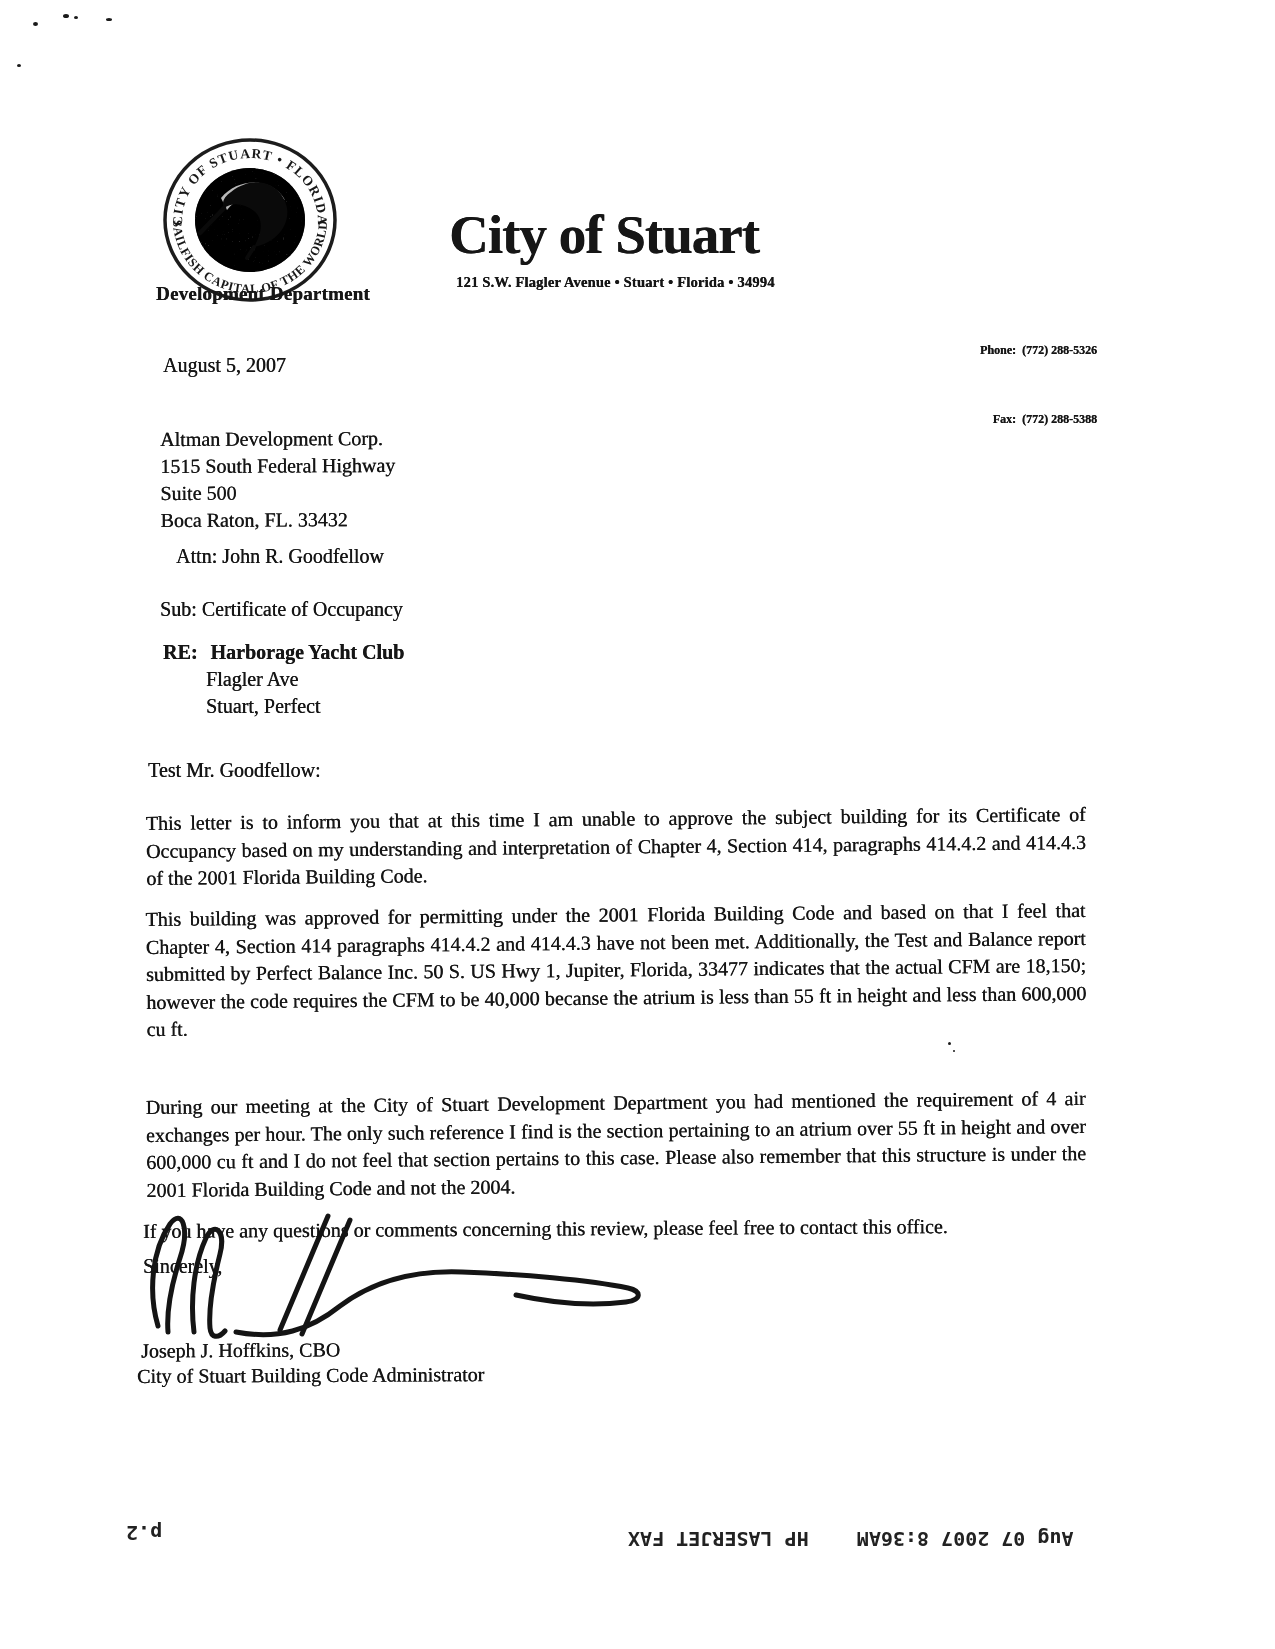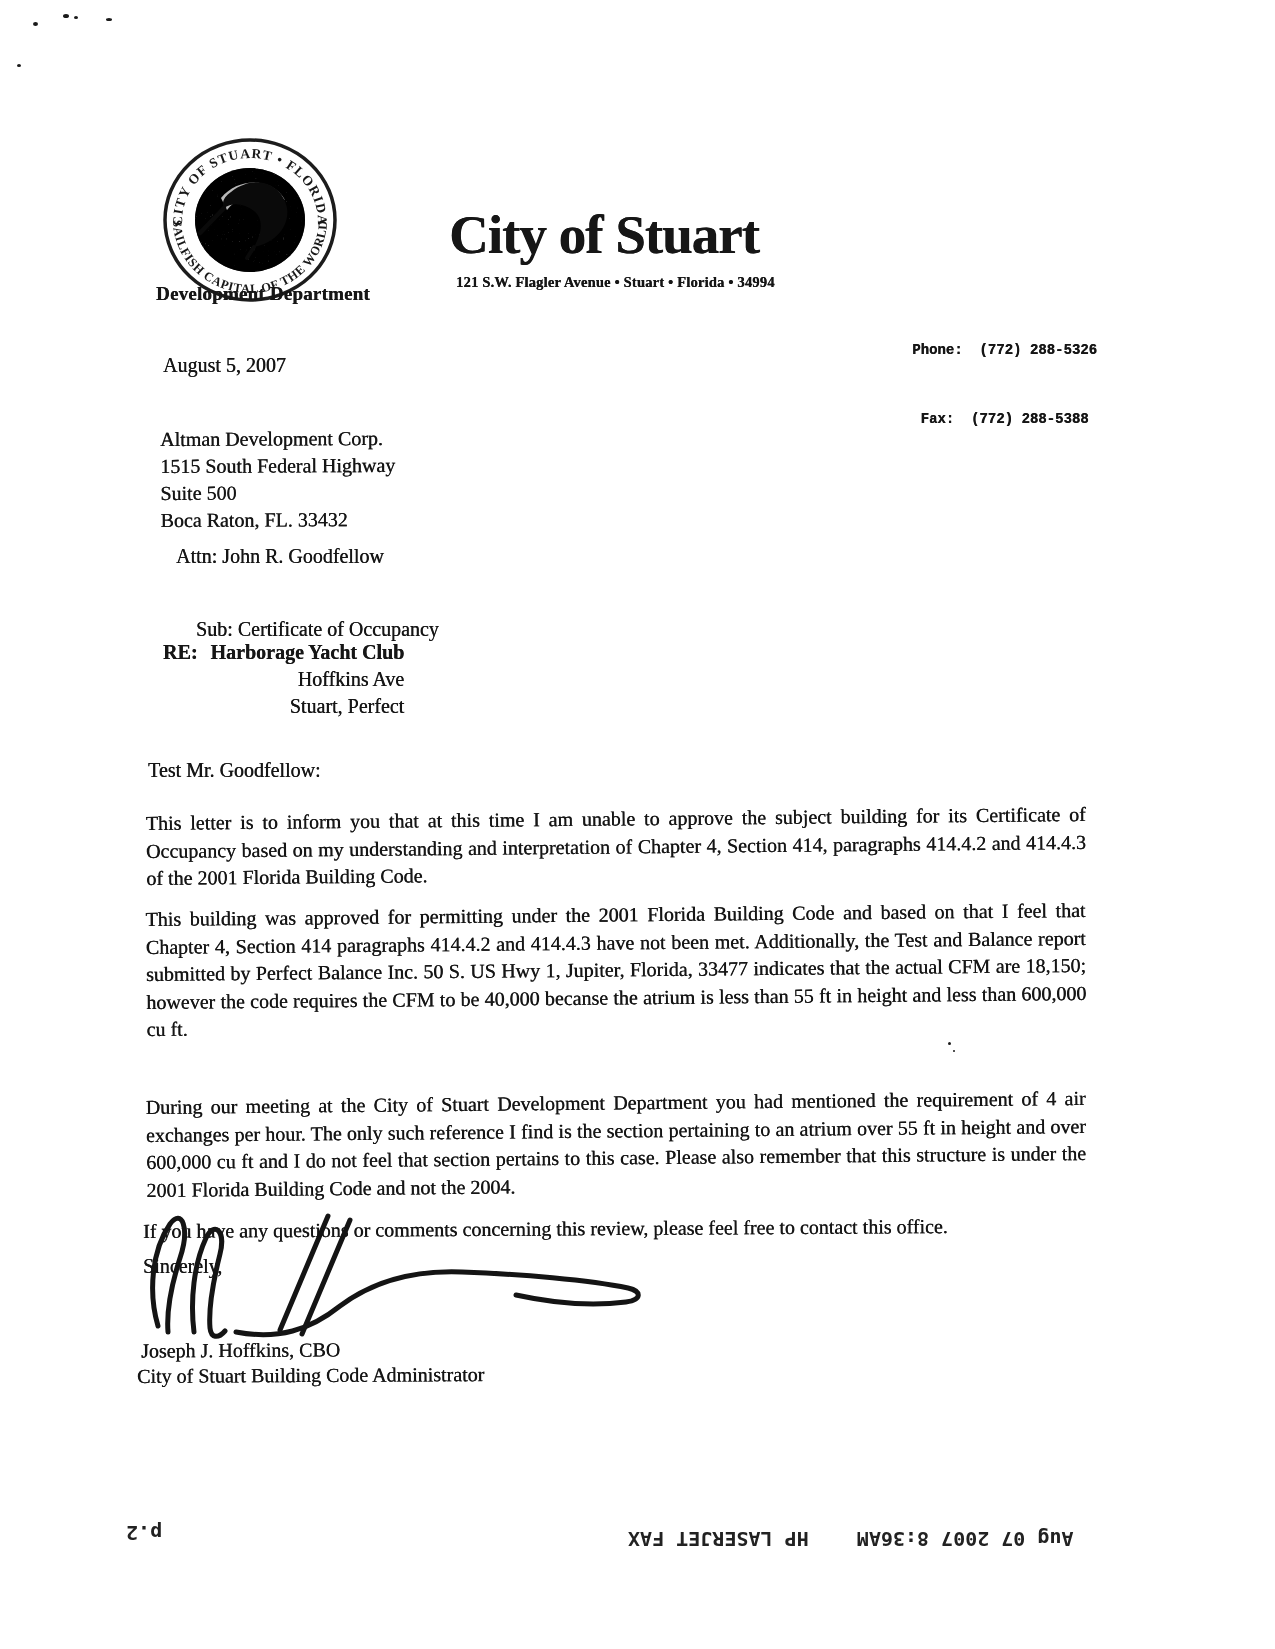--- a/index.html
+++ b/index.html
@@ -11,21 +11,21 @@
     overflow:hidden;
     font-family:"Liberation Serif","DejaVu Serif",serif;
     color:#161616;
   }
   .abs{position:absolute;}
   .ink{color:#161616; text-shadow:0.35px 0 0 currentColor;}
   
   .dept{font-size:19px;font-weight:bold;letter-spacing:0.2px;}
   .city-title{font-size:55px;font-weight:bold;letter-spacing:-1px;white-space:nowrap;}
   .city-addr{font-size:14.5px;font-weight:bold;letter-spacing:0.2px;white-space:nowrap;}
-  .phonebox{font-size:14px;font-weight:bold;text-align:center;line-height:23px;white-space:pre;font-family:Liberation Mono, monospace;}
+  .phonebox{font-size:12px;font-weight:bold;text-align:right;line-height:23px;white-space:pre;}
   .block{font-size:20px;line-height:27px;}
   .para{
     width:940px;text-align:justify;font-size:20px;line-height:27.5px;
     transform:rotate(-0.55deg);transform-origin:0 50%;
   }
   .bold{font-weight:bold;}
   .speck{position:absolute;background:#1a1a1a;border-radius:50%;}
   .sig-svg{pointer-events:none;}
   .faxline{
     font-family:"DejaVu Sans Mono","Liberation Mono",monospace;
@@ -92,28 +92,28 @@
 
   <div class="abs ink block" style="left:160px;top:426px;transform:rotate(-0.25deg);transform-origin:0 0;">
     <div>Altman Development Corp.</div>
     <div>1515 South Federal Highway</div>
     <div>Suite 500</div>
     <div>Boca Raton, FL.  33432</div>
   </div>
 
   <div class="abs ink block" style="left:176px;top:543px;">Attn: John R. Goodfellow</div>
 
-  <div class="abs ink block" style="left:160px;top:616px;margin-left:36px;">Sub: Certificate of Occupancy</div>
+  <div class="abs ink block" style="left:160px;top:596px;">Sub: Certificate of Occupancy</div>
 
-  <div class="abs ink block" style="left:163px;top:639px;text-align:right;">
+  <div class="abs ink block" style="left:163px;top:639px;">
     <div style="display:flex;gap:13px;">
       <span class="bold">RE:</span>
       <span class="bold">Harborage Yacht Club</span>
     </div>
-    <div style="padding-left:43px;">Hoffkins Ave</div>
+    <div style="padding-left:43px;">Flagler Ave</div>
     <div style="padding-left:43px;">Stuart, Perfect</div>
   </div>
 
   <div class="abs ink block" style="left:148px;top:757px;">Test Mr. Goodfellow:</div>
 
   <div class="abs ink para" style="left:146px;top:810px;">This letter is to inform you that at this time I am unable to approve the subject building for its Certificate of Occupancy based on my understanding and interpretation of Chapter 4, Section 414, paragraphs 414.4.2 and 414.4.3 of the 2001 Florida Building Code.</div>
 
   <div class="abs ink para" style="left:146px;top:906px;">This building was approved for permitting under the 2001 Florida Building Code and based on that I feel that Chapter 4, Section 414 paragraphs 414.4.2 and 414.4.3 have not been met. Additionally, the Test and Balance report submitted by Perfect Balance Inc. 50 S. US Hwy 1, Jupiter, Florida, 33477 indicates that the actual CFM are 18,150; however the code requires the CFM to be 40,000 becanse the atrium is less than 55 ft in height and less than 600,000 cu ft.</div>
 
   <div class="abs ink para" style="left:146px;top:1094px;">During our meeting at the City of Stuart Development Department you had mentioned the requirement of 4 air exchanges per hour. The only such reference I find is the section pertaining to an atrium over 55 ft in height and over 600,000 cu ft and I do not feel that section pertains to this case. Please also remember that this structure is under the 2001 Florida Building Code and not the 2004.</div>

